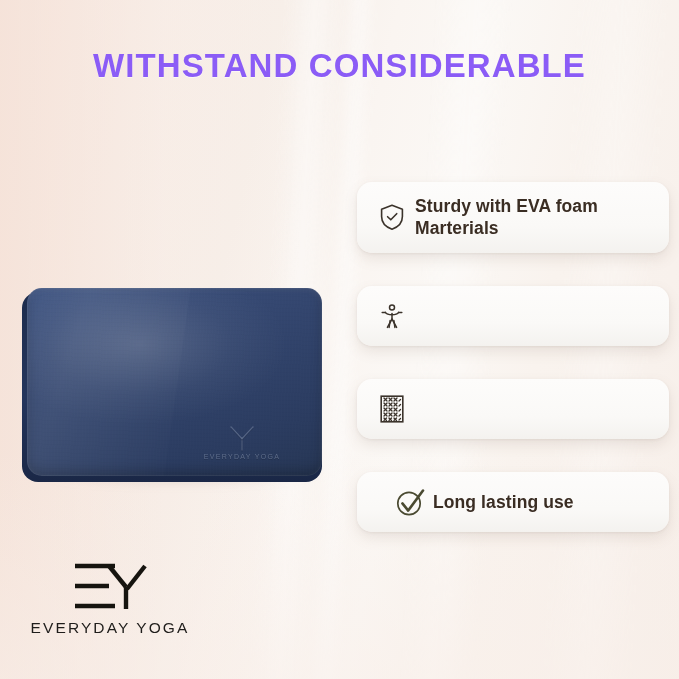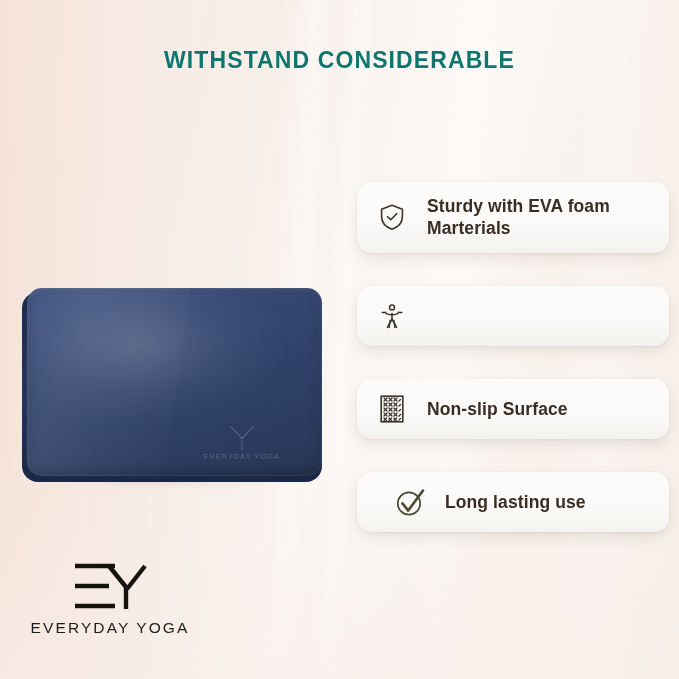--- a/index.html
+++ b/index.html
@@ -56,22 +56,22 @@
     pointer-events: none;
   }
 
   
   .headline {
     position: absolute;
     left: 48px;
     top: 46px;
     width: 583px;
     text-align: center;
-    color: #0f766e;
-    font-size: 23px;
+    color: #8b5cf6;
+    font-size: 33px;
     line-height: 1.22;
     font-weight: 700;
     letter-spacing: 1.1px;
     text-transform: uppercase;
     text-shadow: 0 1px 0 rgba(255,255,255,0.55);
   }
 
   
   .product-wrap {
     position: absolute;
@@ -164,21 +164,21 @@
     width: 312px;
     min-height: 52px;
     margin-bottom: 33px;
     padding: 13px 14px 13px 18px;
     border-radius: 15px;
     background: linear-gradient(180deg, #fdfcfb 0%, #faf9f7 62%, #f4f2ef 100%);
     box-shadow: 0 6px 14px rgba(120,100,88,0.13),
                 0 1px 3px rgba(120,100,88,0.10);
     display: flex;
     align-items: center;
-    gap: 18px;
+    gap: 6px;
     box-sizing: border-box;
   }
   .card:last-child { margin-bottom: 0; padding-left: 36px; }
   .card-icon {
     flex: 0 0 auto;
     width: 34px;
     height: 34px;
     display: flex;
     align-items: center;
     justify-content: center;
@@ -315,21 +315,20 @@
             <path d="M5 26.5 L7.5 24"></path>
               <path d="M5 24 L7.5 26.5"></path>
             <path d="M10 26.5 L12.5 24"></path>
               <path d="M10 24 L12.5 26.5"></path>
             <path d="M15 26.5 L17.5 24"></path>
               <path d="M15 24 L17.5 26.5"></path>
             <path d="M20 26 L21.5 24.5"></path>
           </g>
         </svg>
       </span>
-      <span class="card-label">Non-slip Surface</span>
     </div>
 
     <div class="card">
       <span class="card-icon" style="color:#4a4a31;">
         <svg width="32" height="32" viewBox="0 0 32 32" fill="none" stroke="currentColor" stroke-linecap="round" stroke-linejoin="round">
           <circle cx="15" cy="17.5" r="11.2" stroke-width="1.7"></circle>
           <path d="M8.4 17.4 L14.2 24.6 L29 4.6" stroke-width="2.6"></path>
         </svg>
       </span>
       <span class="card-label">Long lasting use</span>

